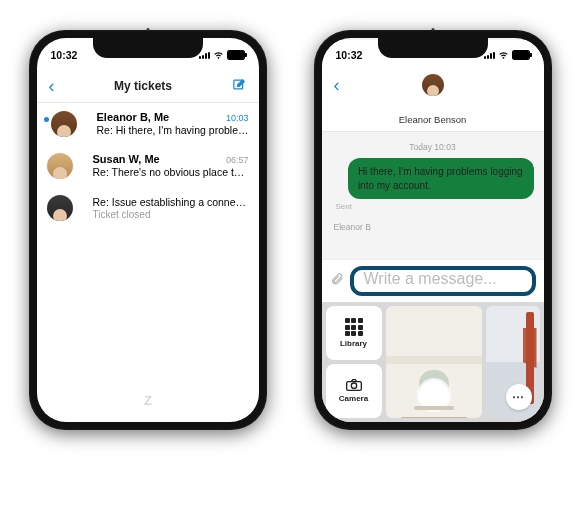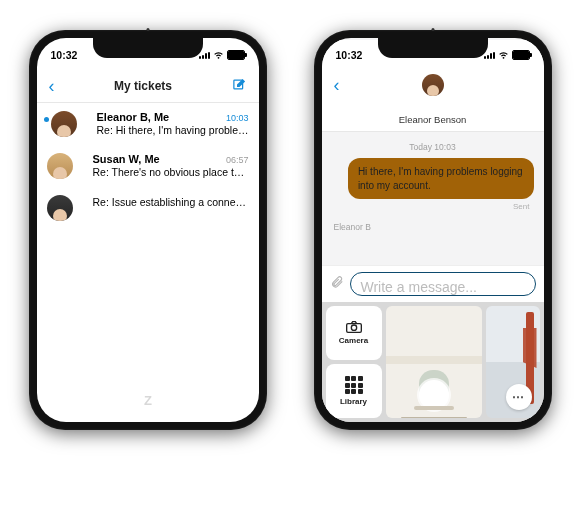--- a/index.html
+++ b/index.html
@@ -152,40 +152,40 @@
     width:22px;height:22px;border-radius:50%;
     background:linear-gradient(#7b4b2a,#5a3720);
     position:relative; overflow:hidden;
   }
   .chat-avatar::after{content:"";position:absolute;bottom:-1px;left:50%;transform:translateX(-50%);width:12px;height:12px;background:#e8c7a8;border-radius:50%;}
   .chat-name{font-size:9.5px;color:#333;margin-top:18px;}
 
   .chat-body{ flex:1; overflow:hidden; padding:8px 10px; display:flex; flex-direction:column;}
   .date-label{font-size:8.5px;color:#a0a0a0;text-align:center;margin:2px 0 6px;}
   .bubble{
-    background:#a16207; border-radius:12px; padding:7px 10px;
+    background:#15803d; border-radius:12px; padding:7px 10px;
     font-size:10px; line-height:1.35; color:#222;
     max-width:82%;
   }
   .bubble-row{display:flex;}
   .bubble-row.right{justify-content:flex-end;}
-  .sent-label{font-size:8px;color:#b0b0b0;text-align:right;margin:3px 4px 8px;}
+  .sent-label{font-size:8px;color:#b0b0b0;margin:3px 4px 8px;}
   .bubble.agent{background:#fff;}
   .agent-name{font-size:8.5px;color:#a0a0a0;margin:3px 2px 6px;}
 
   .composer{
     display:flex; align-items:center; gap:6px;
     padding:6px 8px; background:#fff; border-top:1px solid #eee;
   }
   .clip{color:#b5b5b5;}
   .compose-input{
-    flex:1; height:22px; border:1px solid #0c4a6e; border-radius:12px;
-    padding:0 10px; font-size:14px; color:#bcbcbc;
+    flex:1; height:22px; border:4px solid #0c4a6e; border-radius:12px;
+    padding:0 10px; font-size:16px; color:#bcbcbc;
     outline:none;
-    display:flex;align-items:flex-end;
+    display:flex;align-items:flex-start;
   }
 
   .attachment-tray{
     height:112px; display:flex; gap:4px; padding:4px; background:#d8d8d8;
   }
   .tray-left{
     width:56px; display:flex; flex-direction:column; gap:4px;
   }
   .tray-btn{
     flex:1; background:#fff; border-radius:8px;
@@ -291,20 +291,21 @@
               <span class="sender">Susan W, Me</span>
               <span class="timestamp">06:57</span>
             </div>
             <div class="subject">Re: There's no obvious place to up...</div>
           </div>
         </div>
         <div class="ticket-row">
           <div class="avatar dark"></div>
           <div class="ticket-text">
             <div class="subject">Re: Issue establishing a connection...</div>
+            <div class="preview">Ticket closed</div>
           </div>
         </div>
       </div>
       <div class="zendesk-foot">Ζ</div>
     </div>
   </div>
 
   <div class="phone">
     <div class="screen gray">
       <div class="notch"></div>
@@ -346,41 +347,41 @@
               <path d="M21 11l-8.5 8.5a5 5 0 01-7-7L14 4a3.5 3.5 0 015 5l-8.5 8.5a2 2 0 01-3-3L15 7"></path>
             </svg>
         </span>
         <div class="compose-input">
           <span>Write a message...</span>
         </div>
       </div>
       <div class="attachment-tray">
         <div class="tray-left">
           <div class="tray-btn">
+            <span class="grid9">
+                <i></i>
+                <i></i>
+                <i></i>
+                <i></i>
+                <i></i>
+                <i></i>
+                <i></i>
+                <i></i>
+                <i></i>
+              </span>
+            <span>Library</span>
+          </div>
+          <div class="tray-btn">
             <svg width="16" height="12" viewBox="0 0 24 18">
                 <rect x="1" y="4" width="22" height="13" rx="2" fill="none" stroke="#222" stroke-width="2"></rect>
                 <path d="M8 4l2-3h4l2 3" fill="none" stroke="#222" stroke-width="2"></path>
                 <circle cx="12" cy="10" r="4" fill="none" stroke="#222" stroke-width="2"></circle>
               </svg>
             <span>Camera</span>
           </div>
-          <div class="tray-btn">
-            <span class="grid9">
-                <i></i>
-                <i></i>
-                <i></i>
-                <i></i>
-                <i></i>
-                <i></i>
-                <i></i>
-                <i></i>
-                <i></i>
-              </span>
-            <span>Library</span>
-          </div>
         </div>
         <div class="tray-photo photo-desk">
           <div class="shutter"></div>
         </div>
         <div class="tray-photo photo-bridge" style="flex:0.55">
           <div class="more-fab">⋯</div>
         </div>
       </div>
     </div>
   </div>

